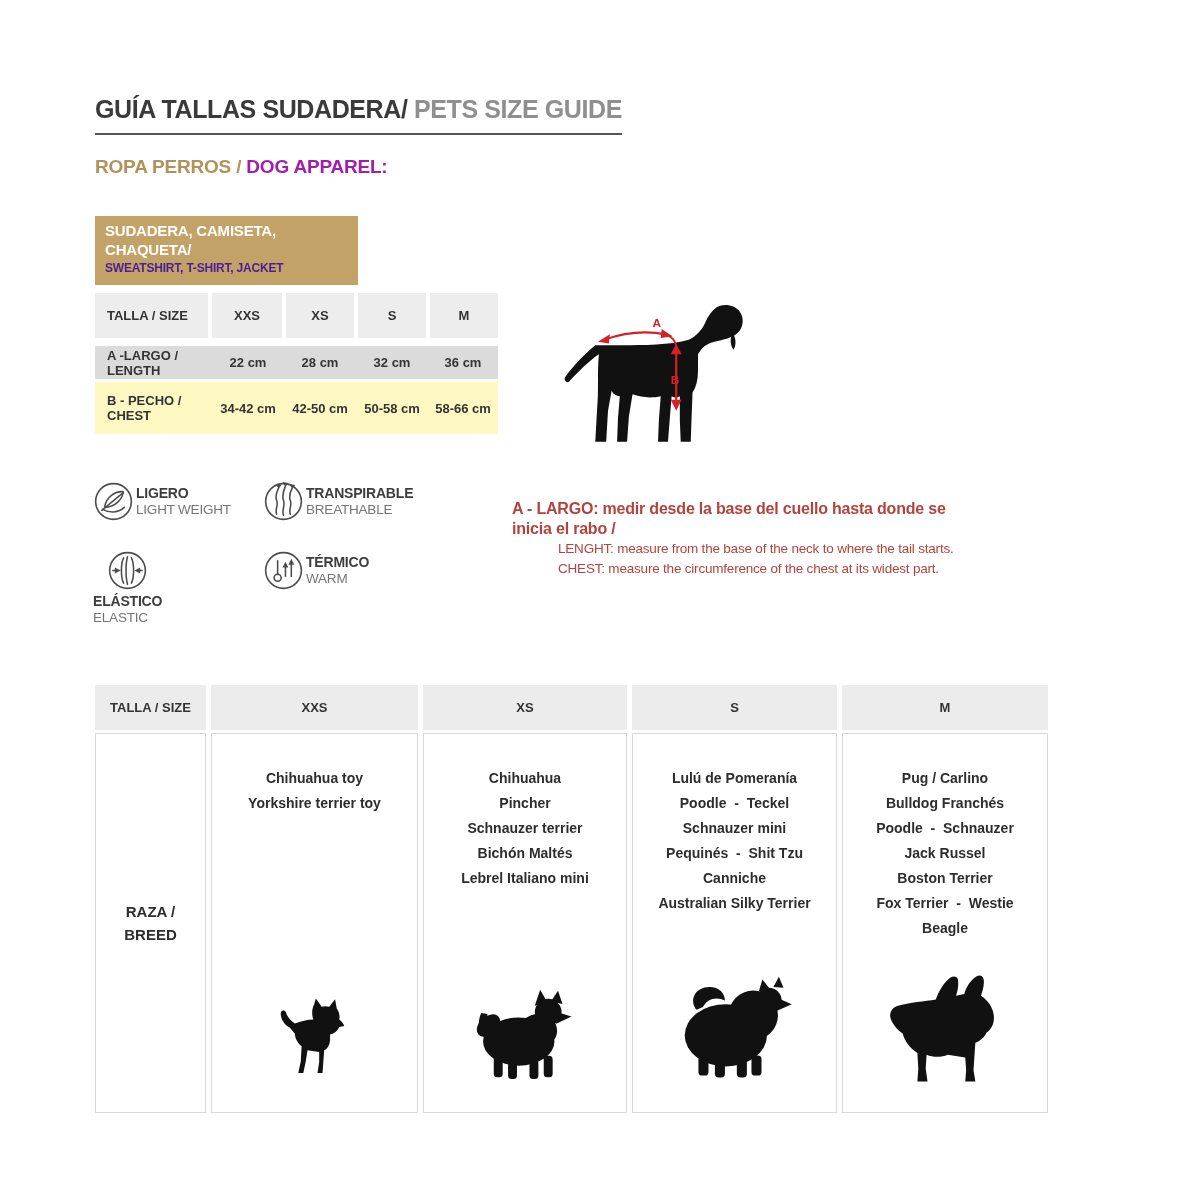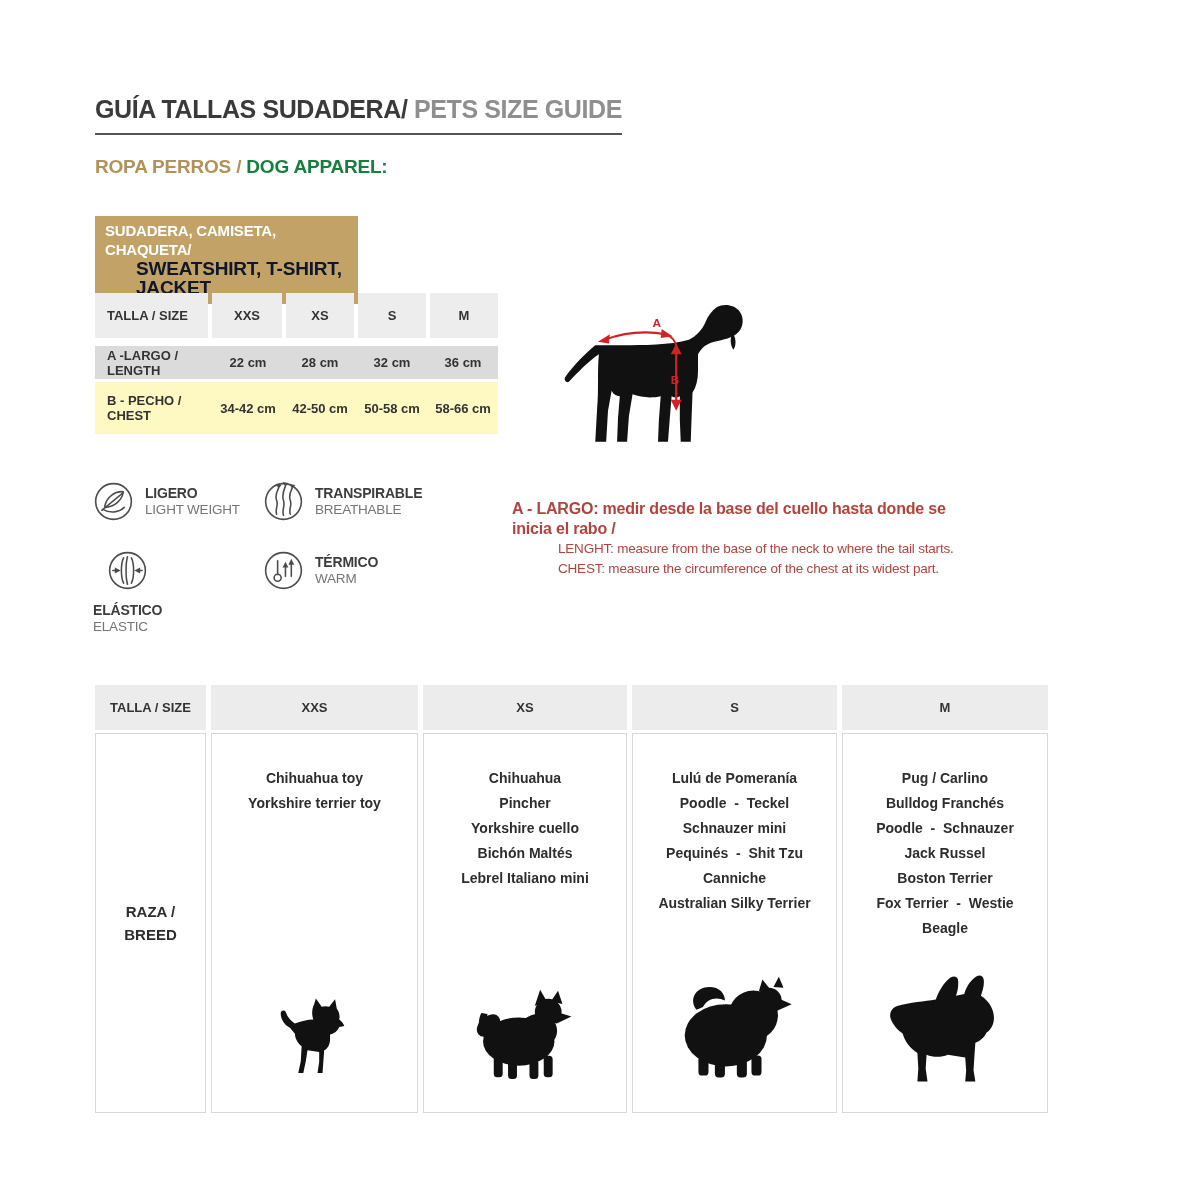--- a/index.html
+++ b/index.html
@@ -8,45 +8,45 @@
     font-family:"Liberation Sans", sans-serif;color:#3a3a3a;
     -webkit-font-smoothing:antialiased;
   }
   .abs{position:absolute;}
 
   
   .title{left:95px;top:78px;font-size:25px;font-weight:bold;letter-spacing:-0.4px;
          padding-bottom:9px;border-bottom:2.5px solid #555;color:#3a3a3a;}
   .title .en{color:#8f8f8f;}
   .subtitle{left:95px;top:140px;font-size:19px;font-weight:bold;color:#b29258;letter-spacing:-0.2px;}
-  .subtitle .en{color:#15803d;}
+  .subtitle .en{color:#a21caf;}
 
   
   .banner{left:95px;top:216px;width:243px;background:#c3a267;color:#fff;
           padding:5px 10px 7px 10px;line-height:19px;}
   .banner .b1{font-size:15px;font-weight:bold;letter-spacing:-0.2px;}
-  .banner .b2{font-size:19px;font-weight:bold;color:#0f172a;letter-spacing:-0.2px;margin-left:31px;}
+  .banner .b2{font-size:12px;font-weight:bold;color:#4c1d95;letter-spacing:-0.2px;}
 
   
   .sizetable{left:95px;top:293px;width:403px;font-size:13px;}
   .st-head{display:grid;grid-template-columns:113px 70px 68px 68px 68px;column-gap:4px;}
   .st-head .cell{background:#ededed;height:45px;display:flex;align-items:center;
                  justify-content:center;font-weight:bold;color:#333;}
   .st-head .cell.lbl{justify-content:flex-start;padding-left:12px;}
   .st-row{display:grid;grid-template-columns:117px 72px 72px 72px 70px;height:33px;}
   .st-row .cell{display:flex;align-items:center;justify-content:center;font-weight:bold;color:#333;}
   .st-row .cell.lbl{justify-content:flex-start;padding-left:12px;}
   .st-a{background:#dbdbdb;margin-top:8px;}
   .st-b{background:#fef9c3;margin-top:3px;height:52px;}
 
   
   .diagram{left:552px;top:298px;width:212px;height:150px;}
 
   
-  .feature{display:flex;align-items:center;gap:11px;}
+  .feature{display:flex;align-items:center;gap:2px;}
   .f-ic{width:41px;height:41px;flex:0 0 auto;}
   .f-t1{font-size:14px;font-weight:bold;color:#3d3d3d;line-height:17px;letter-spacing:-0.2px;}
   .f-t2{font-size:13.5px;color:#757575;line-height:16px;letter-spacing:-0.2px;}
   .icon-stroke{stroke:#4c4c4c;fill:none;stroke-width:1.6;stroke-linecap:round;stroke-linejoin:round;}
   .icon-fill{fill:#4c4c4c;stroke:none;}
 
   
   .notes{left:512px;top:499px;width:460px;color:#b2433d;}
   .notes .nb{font-size:16px;font-weight:bold;line-height:20px;letter-spacing:-0.2px;}
   .notes .nn{font-size:13.5px;line-height:20px;padding-left:46px;letter-spacing:-0.2px;}
@@ -230,21 +230,21 @@
             C84,19 85,24 84,28 C87,30 89,33 90,36 L84,37 C82,42 78,45 73,46 L73,52
             C73,58 70,63 66,65 L65,78 L64,92 L58,92 L60,79 L60,67 L46,65 L44,78 L41,92 L35,92
             L38,78 L39,60 C34,56 31,50 31,45 C29,43 27,40 25,38 Z"></path>
         </svg>
       </div>
 
       <div class="bcell">
         <div class="breeds">
           <div>Chihuahua</div>
           <div>Pincher</div>
-          <div>Yorkshire cuello</div>
+          <div>Schnauzer terrier</div>
           <div>Bichón Maltés</div>
           <div>Lebrel Italiano mini</div>
         </div>
         <svg class="dog xs" viewBox="0 0 130 105">
           <g class="blackfill">
             <path d="M76,20 L82,2 L90,16 Z"></path>
               <path d="M94,15 L102,3 L107,18 Z"></path>
             <circle cx="91" cy="27" r="15"></circle>
             <path d="M98,26 L117,32 L100,40 Z"></path>
             <ellipse cx="58" cy="60" rx="40" ry="27"></ellipse>

